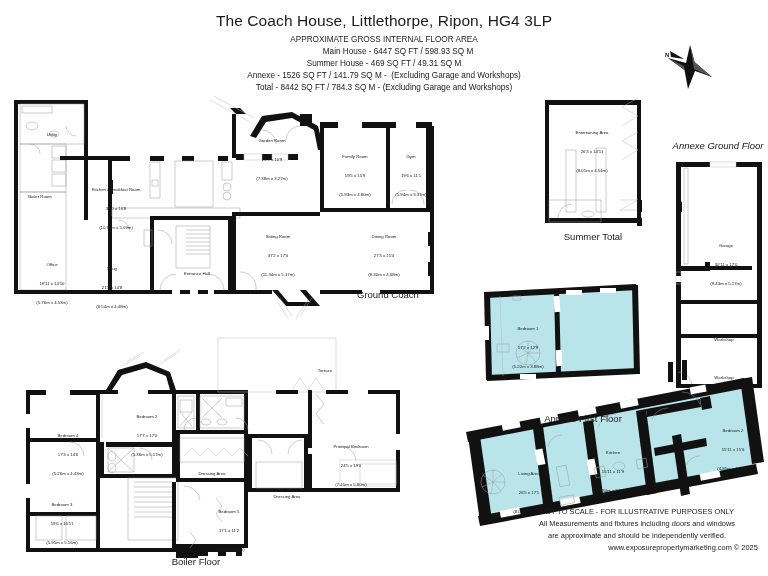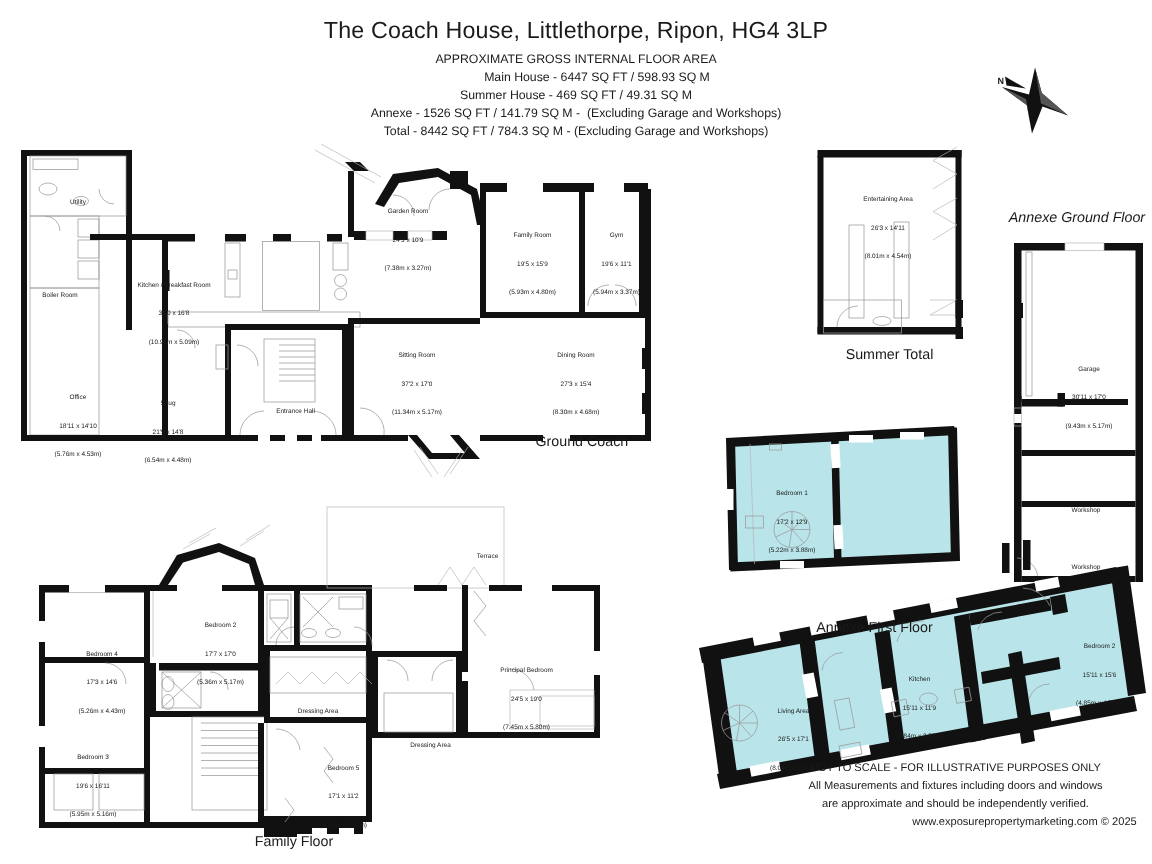--- a/index.html
+++ b/index.html
@@ -519,20 +519,20 @@
   </div>
   <div class="t room center" style="left:325px;top:352px;">
     <div>Terrace</div>
   </div>
   <div class="t room center" style="left:212px;top:455px;">
     <div>Dressing Area</div>
   </div>
   <div class="t room center" style="left:287px;top:478px;">
     <div>Dressing Area</div>
   </div>
-  <div class="t floorlbl center" style="left:196px;top:552px;">Family Floor</div>
+  <div class="t floorlbl center" style="left:196px;top:552px;">Boiler Floor</div>
 
   <div class="t foot center" style="left:637px;top:503px;">NOT TO SCALE - FOR ILLUSTRATIVE PURPOSES ONLY</div>
   <div class="t foot center" style="left:637px;top:515px;">All Measurements and fixtures including doors and windows</div>
   <div class="t foot center" style="left:637px;top:527px;">are approximate and should be independently verified.</div>
   <div class="t foot center" style="left:637px;top:539px;margin-left:46px;">www.exposurepropertymarketing.com © 2025</div>
 
 </div>
 
 </body></html>

